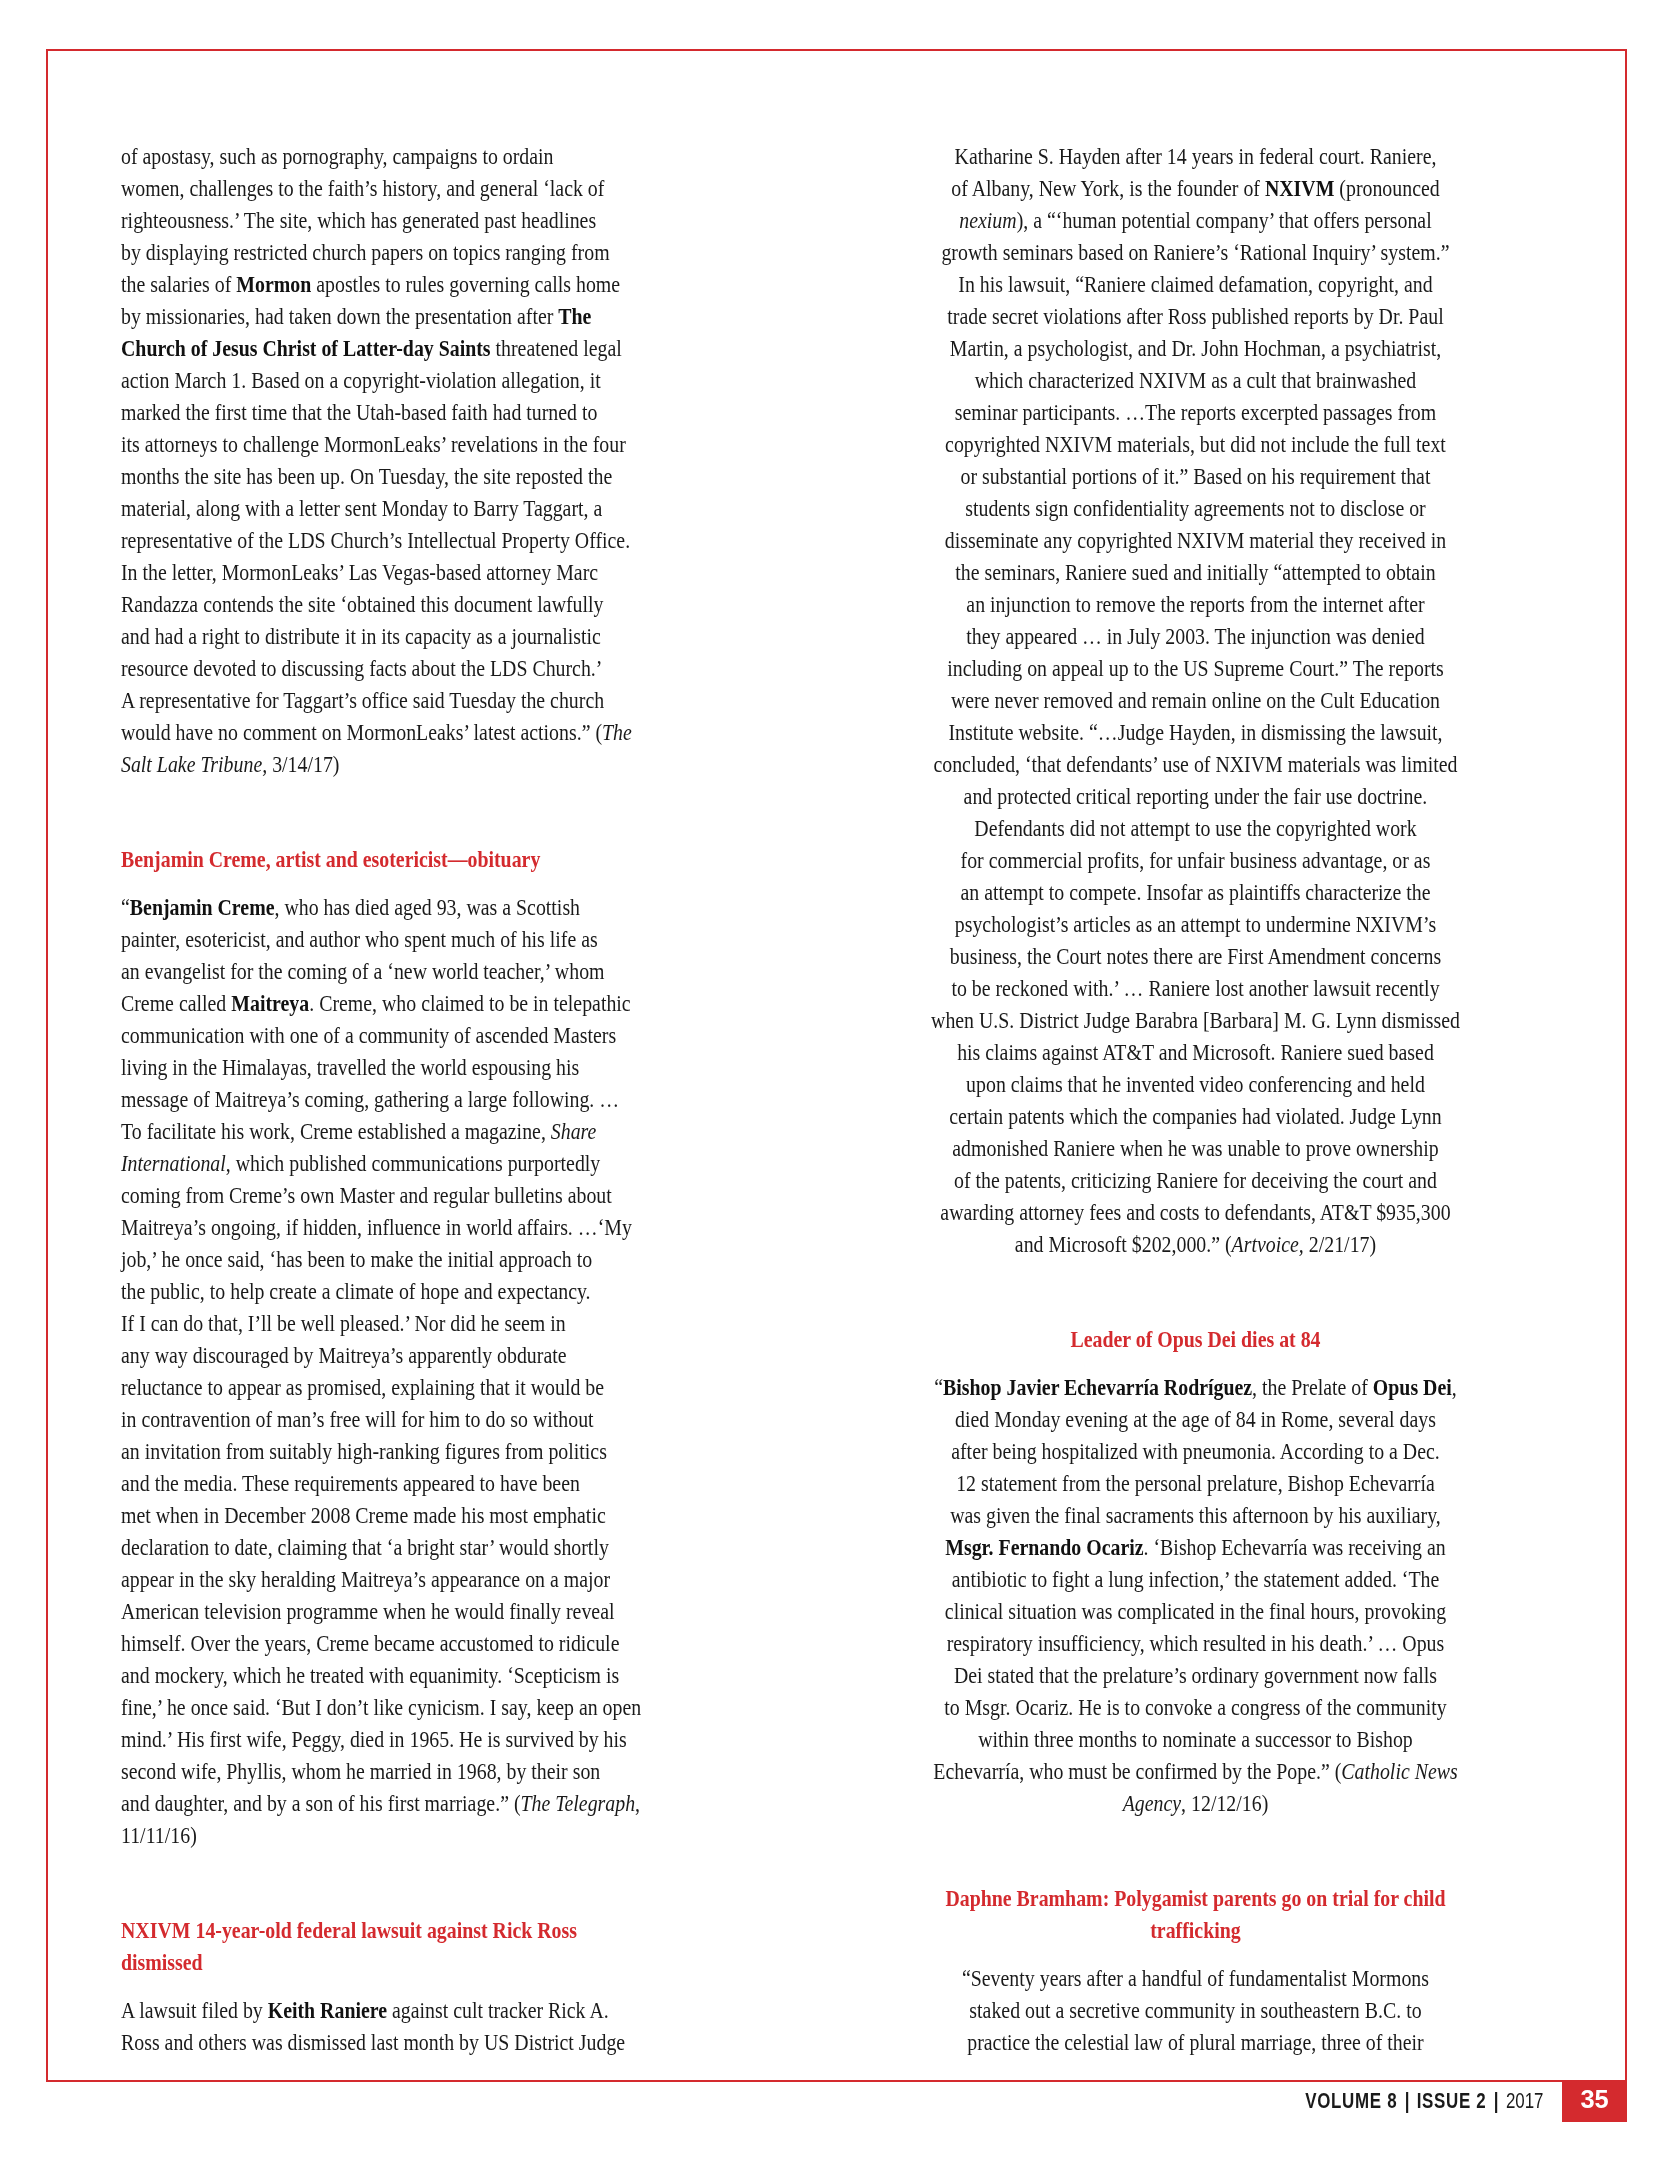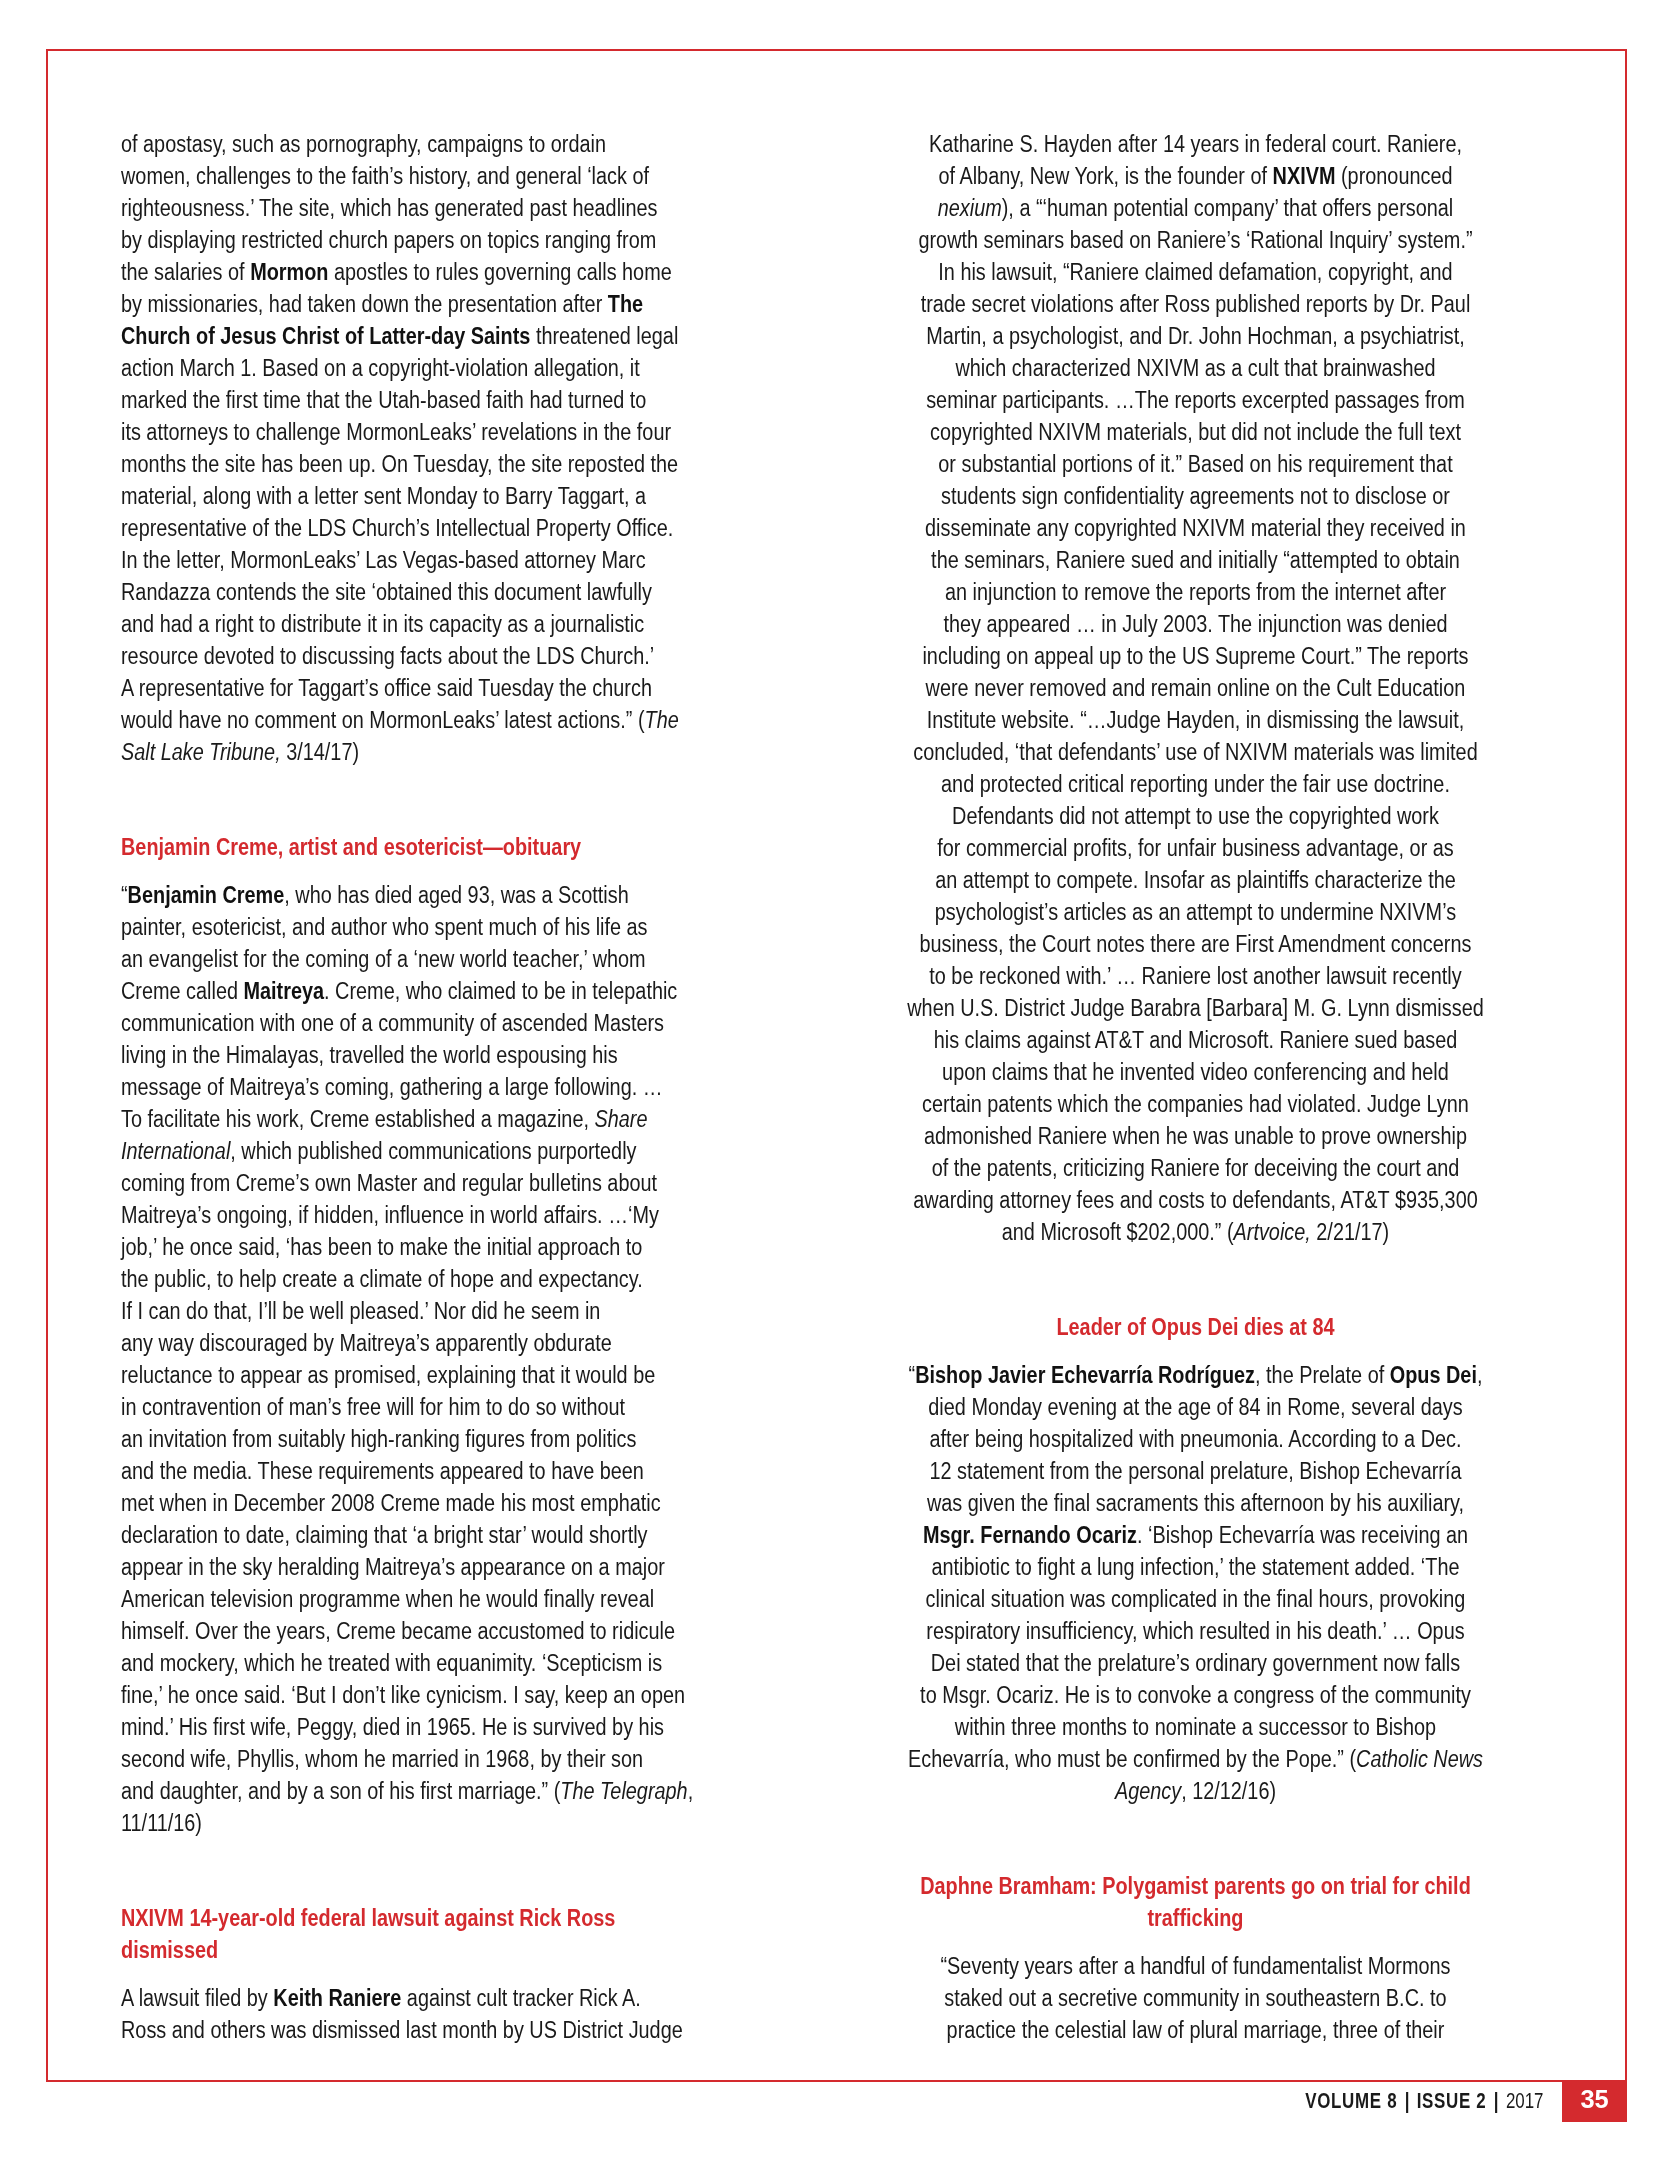--- a/index.html
+++ b/index.html
@@ -1,20 +1,20 @@
 <!DOCTYPE html>
 <html style="font-size:15px"><head>
 <meta charset="utf-8">
 <style>
   html, body { margin: 0; padding: 0; background: #ffffff; }
   body { width: 1680px; height: 2174px; position: relative; overflow: hidden;
          font-family: "Liberation Sans", sans-serif; color: #1a1a1a; }
   .frame { position: absolute; left: 46px; top: 49px; width: 1581px; height: 2033px;
            box-sizing: border-box; border: 2.8px solid #d42a2e; }
-  .col { position: absolute; top: 128px; width: 697px; }
+  .col { position: absolute; top: 140px; width: 697px; font-family: Liberation Serif, serif; }
   .col.left { left: 121px; }
   .col.right { left: 901px; text-align: center; }
   .line { height: 32px; line-height: 32px; font-size: 23.5px; white-space: nowrap;
           transform: scaleX(0.845); transform-origin: left center; }
   .heading { color: #d42a2e; font-weight: bold; }
   .gap-sm { height: 16px; }
   .gap-lg { height: 63px; }
   b { font-weight: bold; color: #111; }
   i { font-style: italic; }
   .footer { position: absolute; top: 2080px; left: 1299px; width: 328px; height: 43px; }

